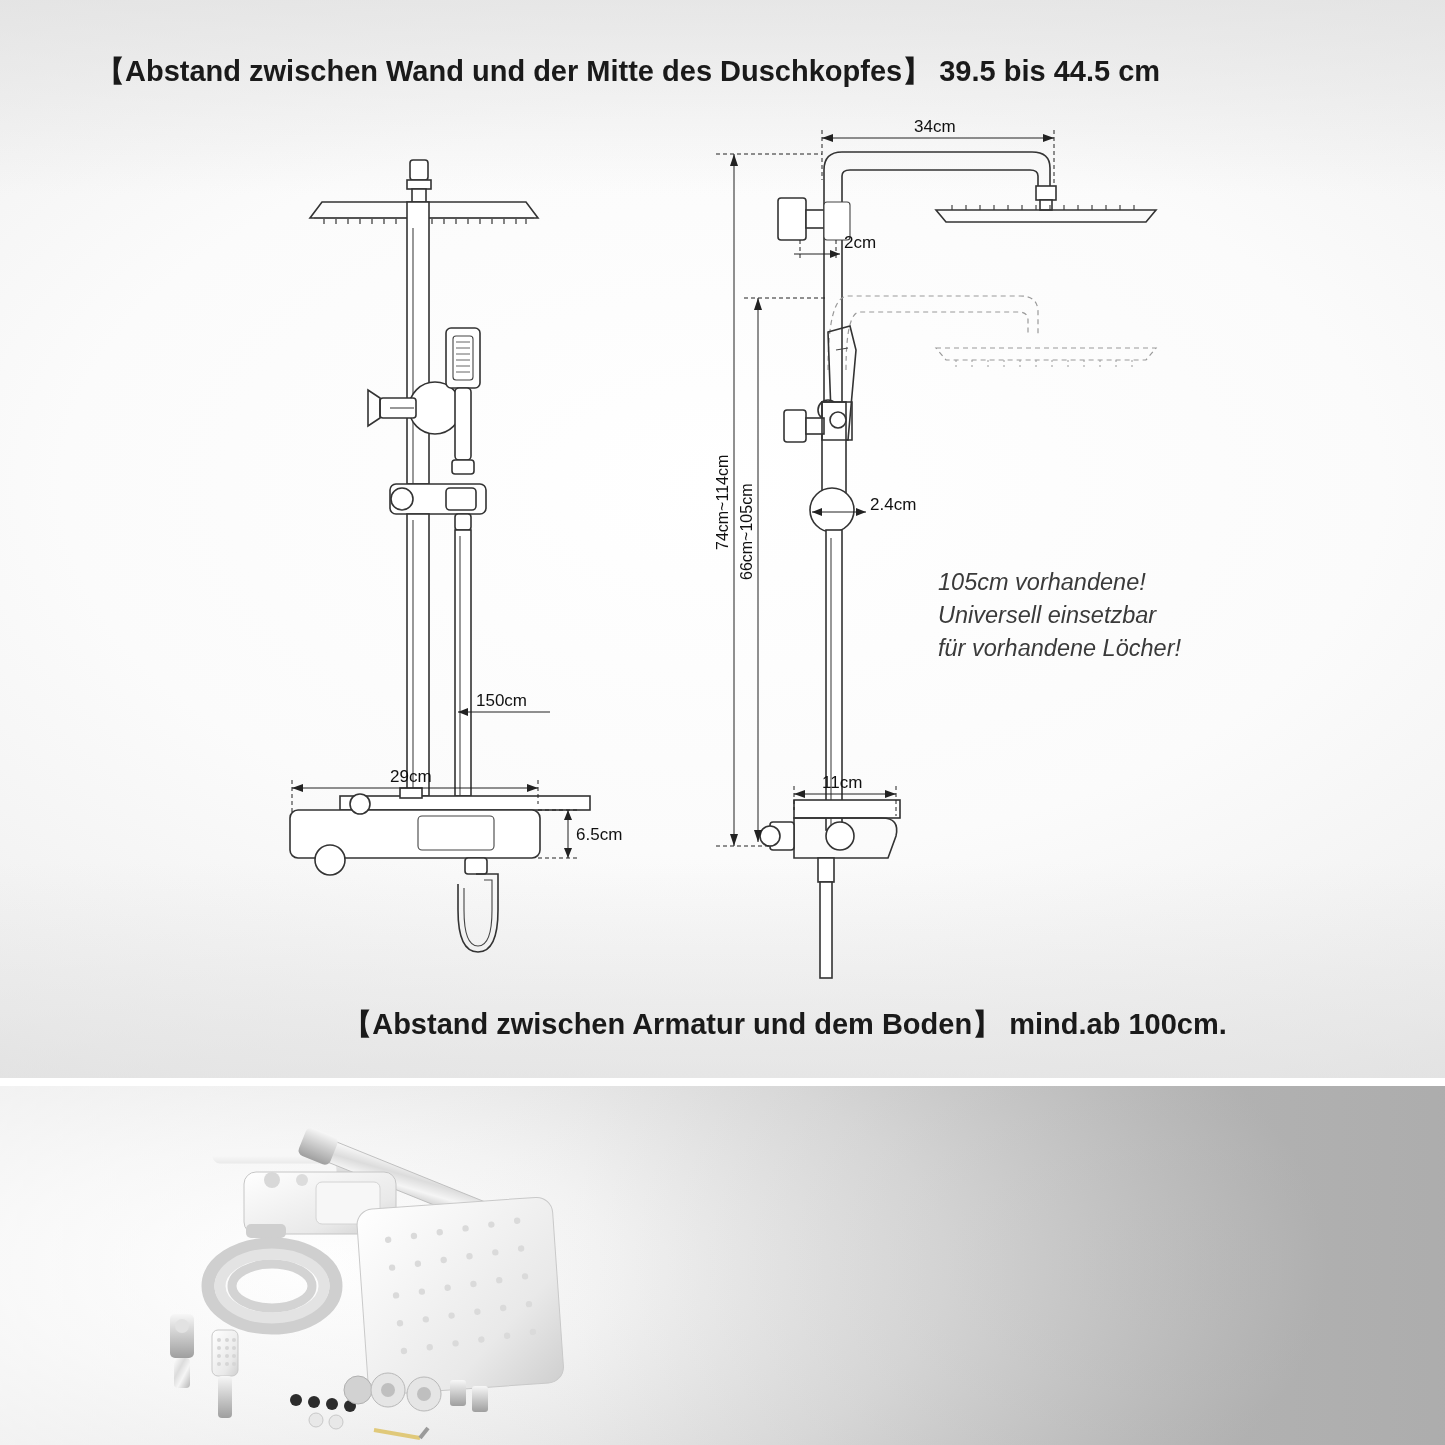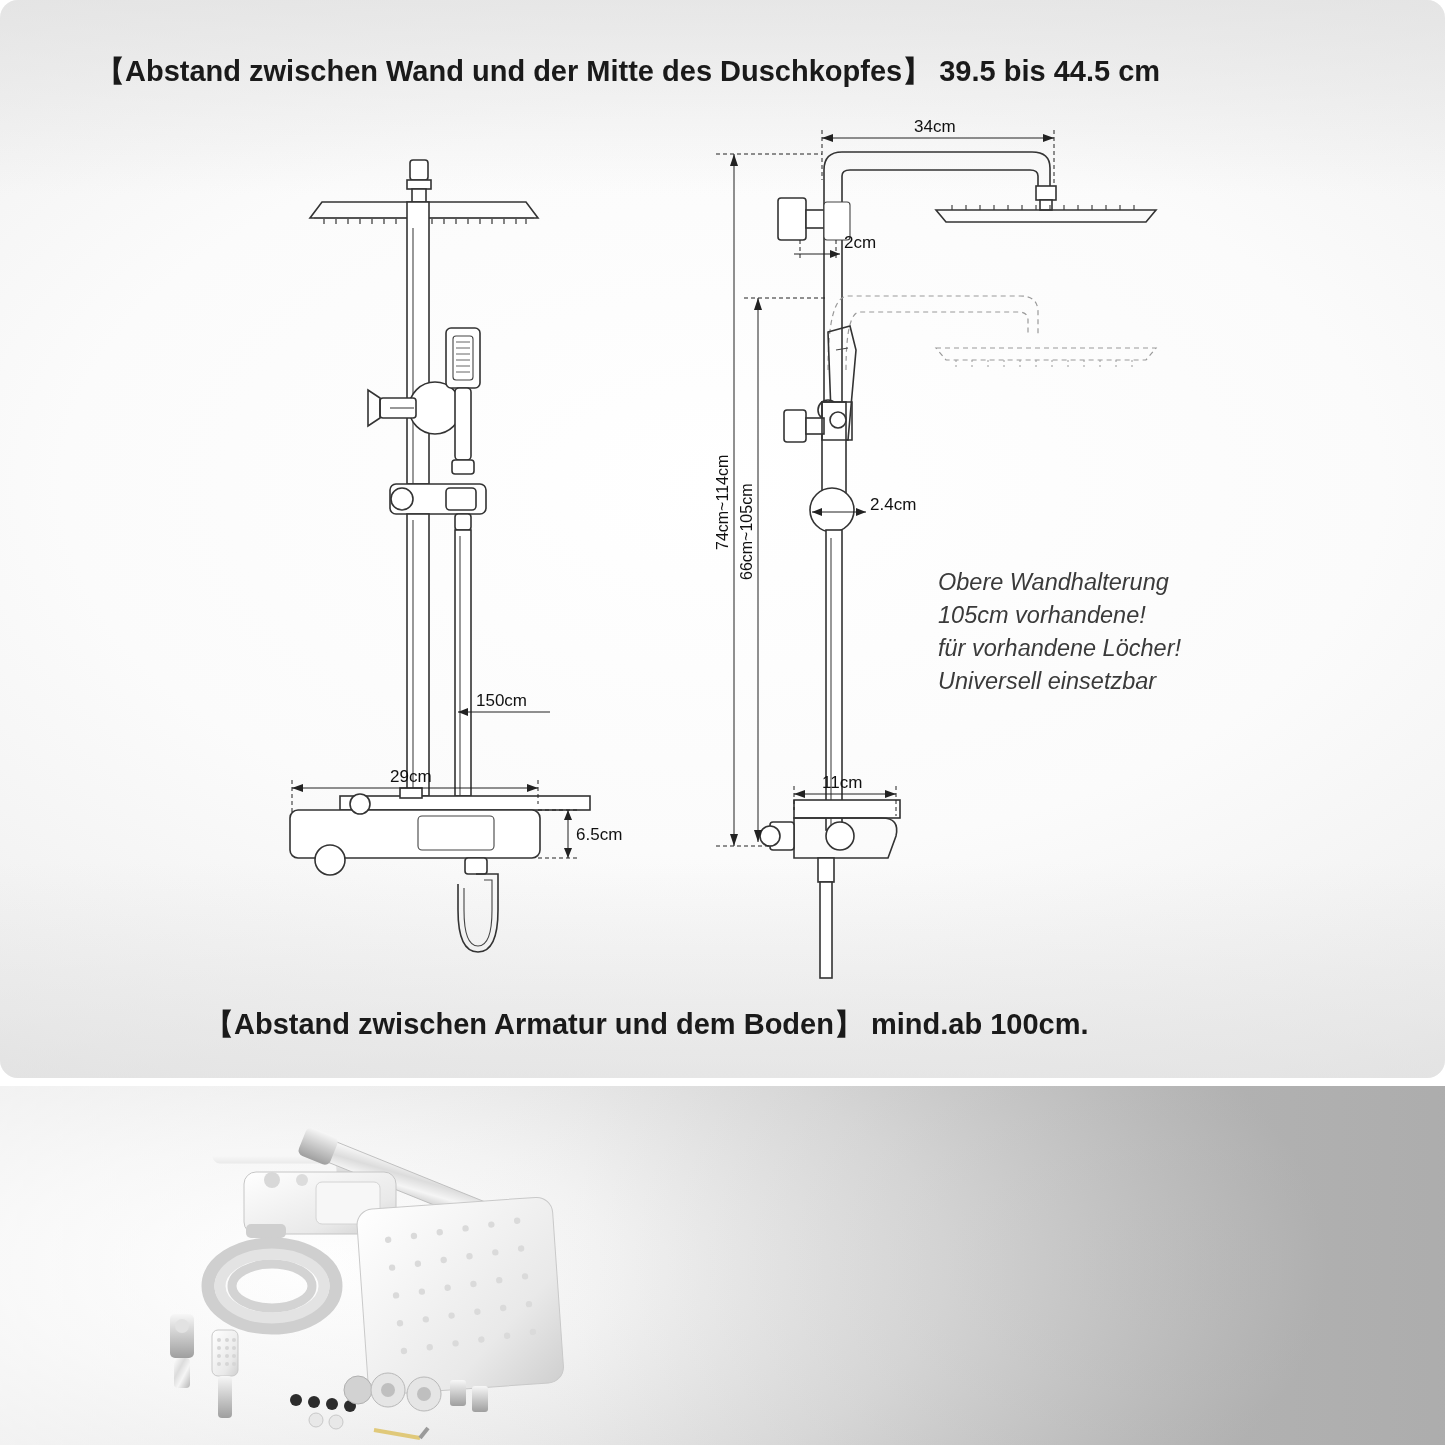--- a/index.html
+++ b/index.html
@@ -16,21 +16,20 @@
   }
 
   
   .panel-top {
     position: absolute;
     left: 0; top: 0;
     width: 1445px; height: 1078px;
     background:
       radial-gradient(ellipse 120% 90% at 50% 45%, #ffffff 0%, #fbfbfb 38%, #efefef 68%, #d9d9d9 100%);
     overflow: hidden;
-    border-radius: 18px;
   }
   .panel-top .vignette {
     position: absolute; inset: 0;
     background: linear-gradient(180deg, rgba(222,222,222,0.65) 0%, rgba(255,255,255,0) 18%, rgba(255,255,255,0) 80%, rgba(220,220,220,0.55) 100%);
     pointer-events: none;
   }
 
   .title-top {
     position: absolute;
     left: 96px; top: 52px;
@@ -42,20 +41,21 @@
     white-space: nowrap;
   }
   .title-bottom {
     position: absolute;
     left: 205px; top: 1005px;
     width: 1160px;
     font-size: 29px;
     font-weight: bold;
     color: #1a1a1a;
     white-space: nowrap;
+    text-align: center;
   }
 
   .note-block {
     position: absolute;
     left: 938px; top: 566px;
     width: 320px;
     font-size: 23.5px;
     font-style: italic;
     color: #3a3a3a;
     line-height: 33px;
@@ -339,24 +339,23 @@
       <g>
         <line class="dimdash" x1="44" y1="188" x2="126" y2="188"></line>
         <line class="dim" x1="58" y1="188" x2="58" y2="732"></line>
         <path d="M58 188 L54 200 L62 200 Z" fill="#222"></path>
         <path d="M58 732 L54 720 L62 720 Z" fill="#222"></path>
         <text class="dimtext-v" transform="translate(52,470) rotate(-90)" x="0" y="0">66cm~105cm</text>
       </g>
     </svg>
 
     <div class="note-block">
-      <div>Obere Wandhalterung</div>
       <div>105cm vorhandene!</div>
+      <div>Universell einsetzbar</div>
       <div>für vorhandene Löcher!</div>
-      <div>Universell einsetzbar</div>
     </div>
 
     <div class="title-bottom">【Abstand zwischen Armatur und dem Boden】 mind.ab 100cm.</div>
   </div>
 
   <div class="panel-bottom">
     <div class="shade"></div>
 
     <svg width="620" height="359" viewBox="0 0 620 359" style="position:absolute; left:120px; top:0;">
       <defs>

